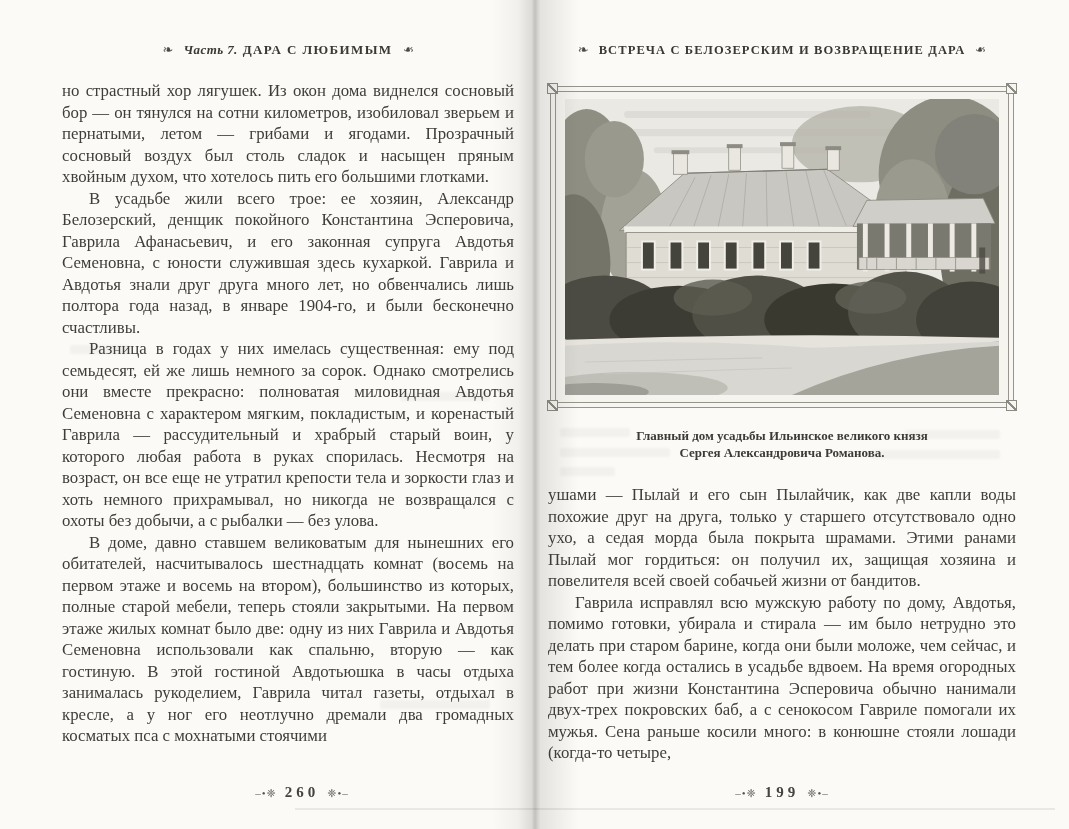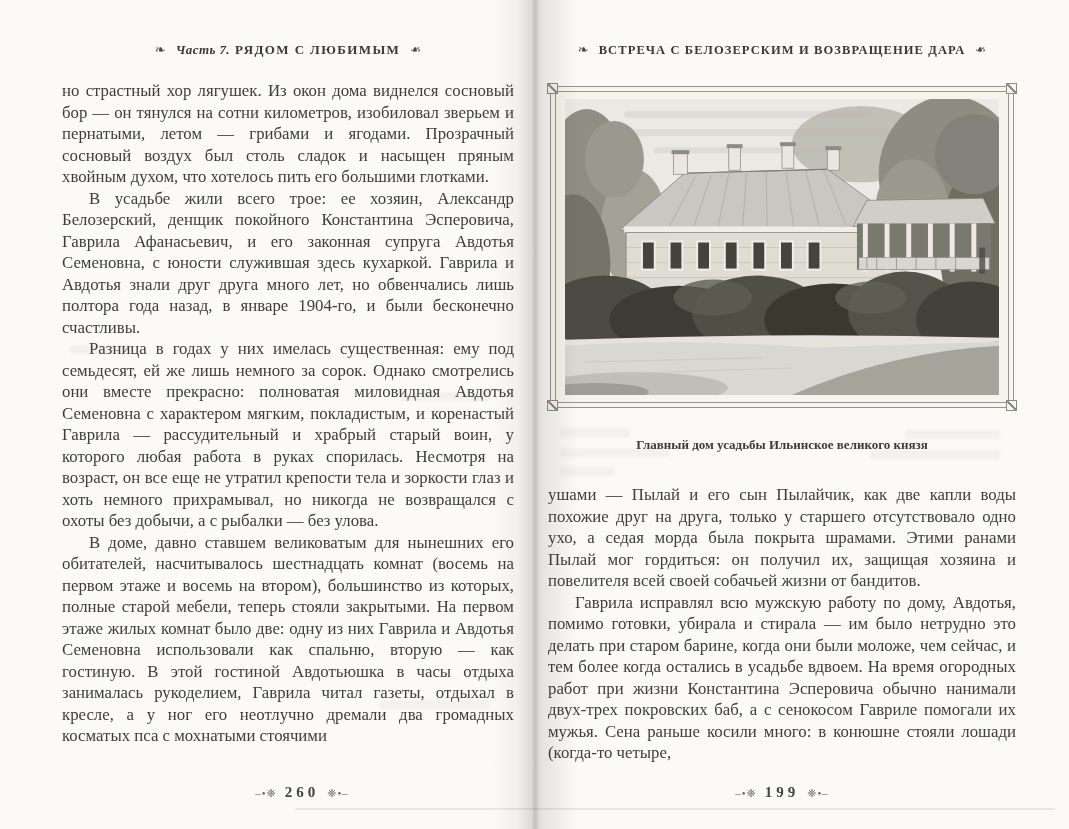--- a/index.html
+++ b/index.html
@@ -62,39 +62,39 @@
   .photo-inner svg{display:block;width:100%;height:100%;}
   .corner{
     position:absolute;width:9px;height:9px;background:#f6f5f1;
     border:1px solid #8d8b81;
     background-image:linear-gradient(45deg,transparent 44%,#8d8b81 44%,#8d8b81 56%,transparent 56%);
   }
   .corner.tl{left:-4px;top:-4px;} .corner.tr{right:-4px;top:-4px;}
   .corner.bl{left:-4px;bottom:-4px;} .corner.br{right:-4px;bottom:-4px;}
   
   .photo-caption{
-    position:absolute;left:548px;top:437px;width:468px;text-align:center;
+    position:absolute;left:548px;top:428px;width:468px;text-align:center;
     font-size:13px;line-height:16.5px;font-weight:bold;color:#3c3b35;
   }
   .photo-caption .cap-italic{font-style:italic;}
   
   .smudge{
     position:absolute;background:#6b6a62;opacity:.06;filter:blur(1.2px);
     border-radius:2px;pointer-events:none;
   }
 </style>
 </head>
 <body>
 
 <div class="spread">
 
   <div>
 
     <div class="running-head" style="left:62px;width:452px;">
-      <span class="orn">❧</span><span class="part-label">Часть 7.</span><span>РЯДОМ С ЛЮБИМЫМ</span><span class="orn mirror">❧</span>
+      <span class="orn">❧</span><span class="part-label">Часть 7.</span><span>ДАРА С ЛЮБИМЫМ</span><span class="orn mirror">❧</span>
     </div>
 
     <div class="body-text" style="left:62px;top:80px;width:452px;">
       <p>но страстный хор лягушек. Из окон дома виднелся сосновый бор — он тянулся на сотни километров, изобиловал зверьем и пернатыми, летом — грибами и ягодами. Прозрачный сосновый воздух был столь сладок и насыщен пряным хвойным духом, что хотелось пить его большими глотками.</p>
       <p class="indent">В усадьбе жили всего трое: ее хозяин, Александр Белозерский, денщик покойного Константина Эсперовича, Гаврила Афанасьевич, и его законная супруга Авдотья Семеновна, с юности служившая здесь кухаркой. Гаврила и Авдотья знали друг друга много лет, но обвенчались лишь полтора года назад, в январе 1904-го, и были бесконечно счастливы.</p>
       <p class="indent">Разница в годах у них имелась существенная: ему под семьдесят, ей же лишь немного за сорок. Однако смотрелись они вместе прекрасно: полноватая миловидная Авдотья Семеновна с характером мягким, покладистым, и коренастый Гаврила — рассудительный и храбрый старый воин, у которого любая работа в руках спорилась. Несмотря на возраст, он все еще не утратил крепости тела и зоркости глаз и хоть немного прихрамывал, но никогда не возвращался с охоты без добычи, а с рыбалки — без улова.</p>
       <p class="indent">В доме, давно ставшем великоватым для нынешних его обитателей, насчитывалось шестнадцать комнат (восемь на первом этаже и восемь на втором), большинство из которых, полные старой мебели, теперь стояли закрытыми. На первом этаже жилых комнат было две: одну из них Гаврила и Авдотья Семеновна использовали как спальню, вторую — как гостиную. В этой гостиной Авдотьюшка в часы отдыха занималась рукоделием, Гаврила читал газеты, отдыхал в кресле, а у ног его неотлучно дремали два громадных косматых пса с мохнатыми стоячими</p>
     </div>
 
     <div class="folio" style="left:76px;width:452px;">
@@ -233,20 +233,21 @@
           <g stroke="#c8c7c0" stroke-width="1" opacity="0.8">
             <line x1="20" y1="262" x2="200" y2="258"></line>
             <line x1="40" y1="274" x2="230" y2="268"></line>
           </g>
         </svg>
       </div>
     </div>
 
     <div class="photo-caption">
       <div>Главный дом усадьбы Ильинское великого князя</div>
+      <div>Сергея Александровича Романова.</div>
     </div>
 
     <div class="smudge" style="left:560px;top:428px;width:70px;height:9px;"></div>
     <div class="smudge" style="left:905px;top:430px;width:95px;height:9px;"></div>
     <div class="smudge" style="left:560px;top:448px;width:110px;height:9px;"></div>
     <div class="smudge" style="left:870px;top:450px;width:130px;height:9px;"></div>
     <div class="smudge" style="left:560px;top:467px;width:55px;height:9px;"></div>
 
     <div class="body-text" style="left:548px;top:484px;width:468px;">
       <p>ушами — Пылай и его сын Пылайчик, как две капли воды похожие друг на друга, только у старшего отсутствовало одно ухо, а седая морда была покрыта шрамами. Этими ранами Пылай мог гордиться: он получил их, защищая хозяина и повелителя всей своей собачьей жизни от бандитов.</p>

